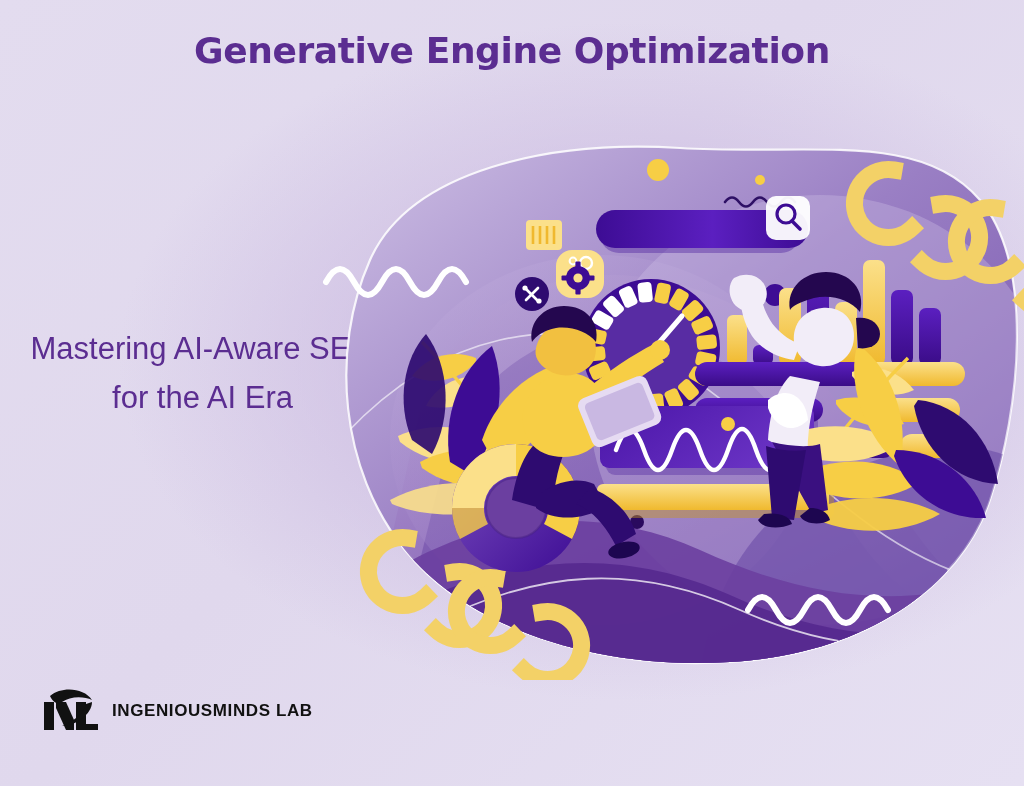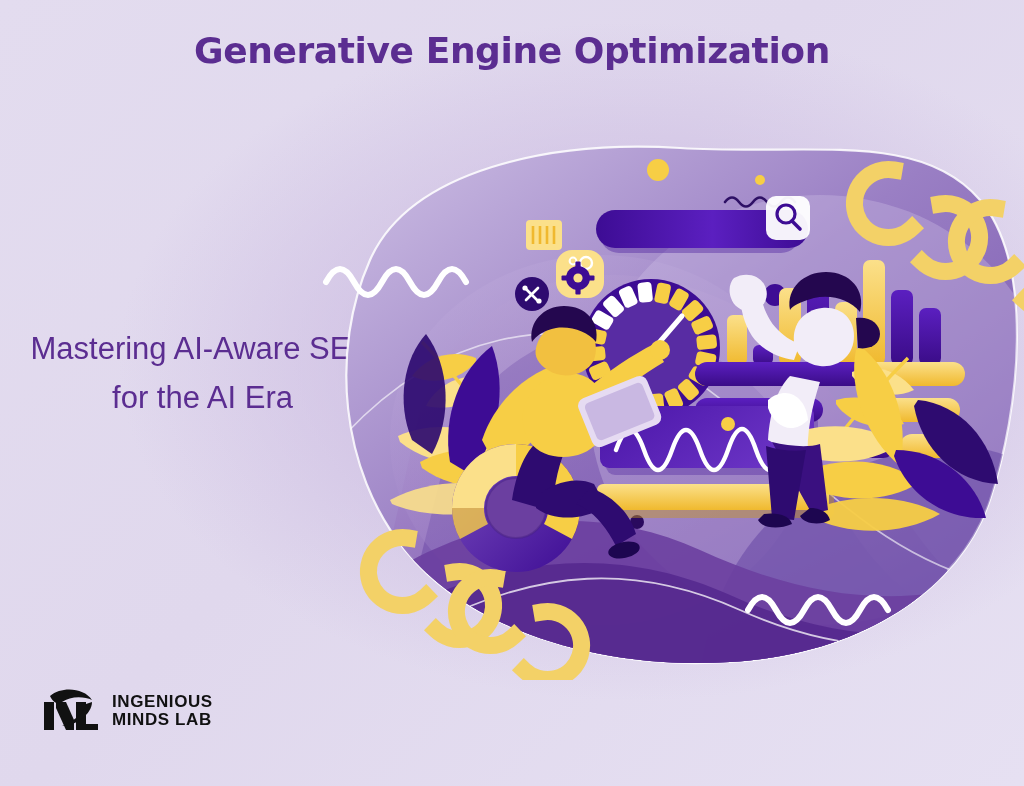--- a/index.html
+++ b/index.html
@@ -23,21 +23,21 @@
   }
   .subtitle{
     position:absolute;top:324px;left:30px;width:345px;text-align:center;
     font-size:31px;line-height:49px;color:#5B2D91;font-weight:500;
     font-family:"Liberation Sans", sans-serif;
   }
 
   
   .logo{position:absolute;left:40px;top:686px;display:flex;align-items:center;gap:10px;}
   .logo-mark{width:62px;height:50px;}
-  .logo-text{display:flex;flex-direction:column;line-height:1.06;}
+  .logo-text{display:flex;flex-direction:row;line-height:1.06;}
   .logo-text span{
     font-size:17px;font-weight:bold;color:#111;letter-spacing:0.6px;
     font-family:"Liberation Sans", sans-serif;
   }
 
   
   .illo{position:absolute;left:300px;top:110px;width:724px;height:570px;}
   .illo svg{display:block;}
 </style>
 </head>

